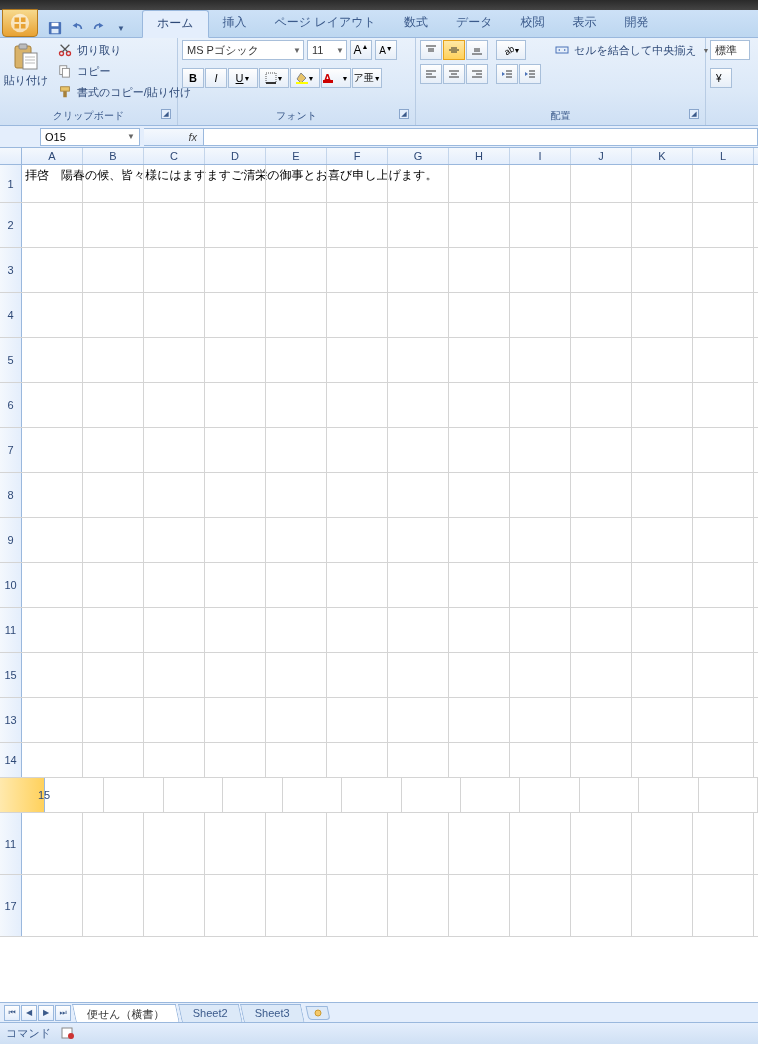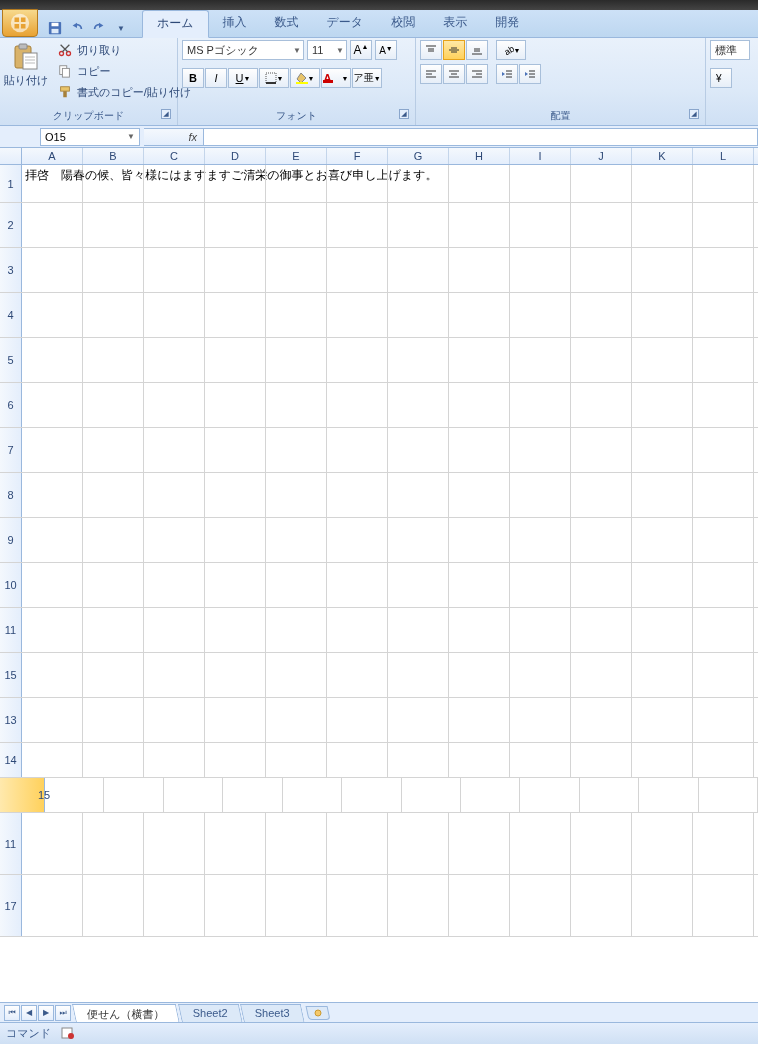--- a/index.html
+++ b/index.html
@@ -102,20 +102,21 @@
     <div class="qat-item">
         <svg width="14" height="14" viewBox="0 0 16 16">
           <path d="M8 3a6 6 0 00-6 6h2a4 4 0 014-4v3l5-3-5-3z" fill="#4a72b8"></path>
         </svg>
       </div>
     <div class="qat-item" style="font-size:8px;color:#3b5a8b;">▼</div>
   </div>
   <div id="tab-container" style="display:flex;">
       <div class="tab active">ホーム</div>
       <div class="tab">挿入</div>
+      <div class="tab">ページ レイアウト</div>
       <div class="tab">数式</div>
       <div class="tab">データ</div>
       <div class="tab">校閲</div>
       <div class="tab">表示</div>
       <div class="tab">開発</div>
     </div>
 </div>
 
 <div class="ribbon">
 
@@ -296,20 +297,30 @@
               <svg width="12" height="12">
                 <path d="M1 4l3 2-3 2z" fill="#4a72b8"></path>
                 <line x1="5" y1="3" x2="11" y2="3" stroke="#333"></line>
                 <line x1="5" y1="6" x2="11" y2="6" stroke="#333"></line>
                 <line x1="5" y1="9" x2="11" y2="9" stroke="#333"></line>
               </svg>
             </div>
         </div>
       </div>
       <div class="small-btns" style="margin-left:4px;">
+        <div class="small-btn">
+          <div class="icon">
+              <svg width="14" height="14">
+                <rect x="1" y="4" width="12" height="6" fill="none" stroke="#4a72b8"></rect>
+                <path d="M3 7l2-1v2zM11 7l-2-1v2z" fill="#4a72b8"></path>
+              </svg>
+            </div>
+          <div class="lbl">セルを結合して中央揃え</div>
+          <span style="font-size:7px;color:#666;margin-left:2px;">▼</span>
+        </div>
       </div>
     </div>
     <div class="group-label"><span>配置</span><div class="launcher">◢</div></div>
   </div>
 
   <div class="group" style="width:48px;border-right:none;">
     <div class="group-body" style="flex-direction:column;">
       <div class="font-combo" style="width:40px;">
           <span>標準</span>
         </div>

